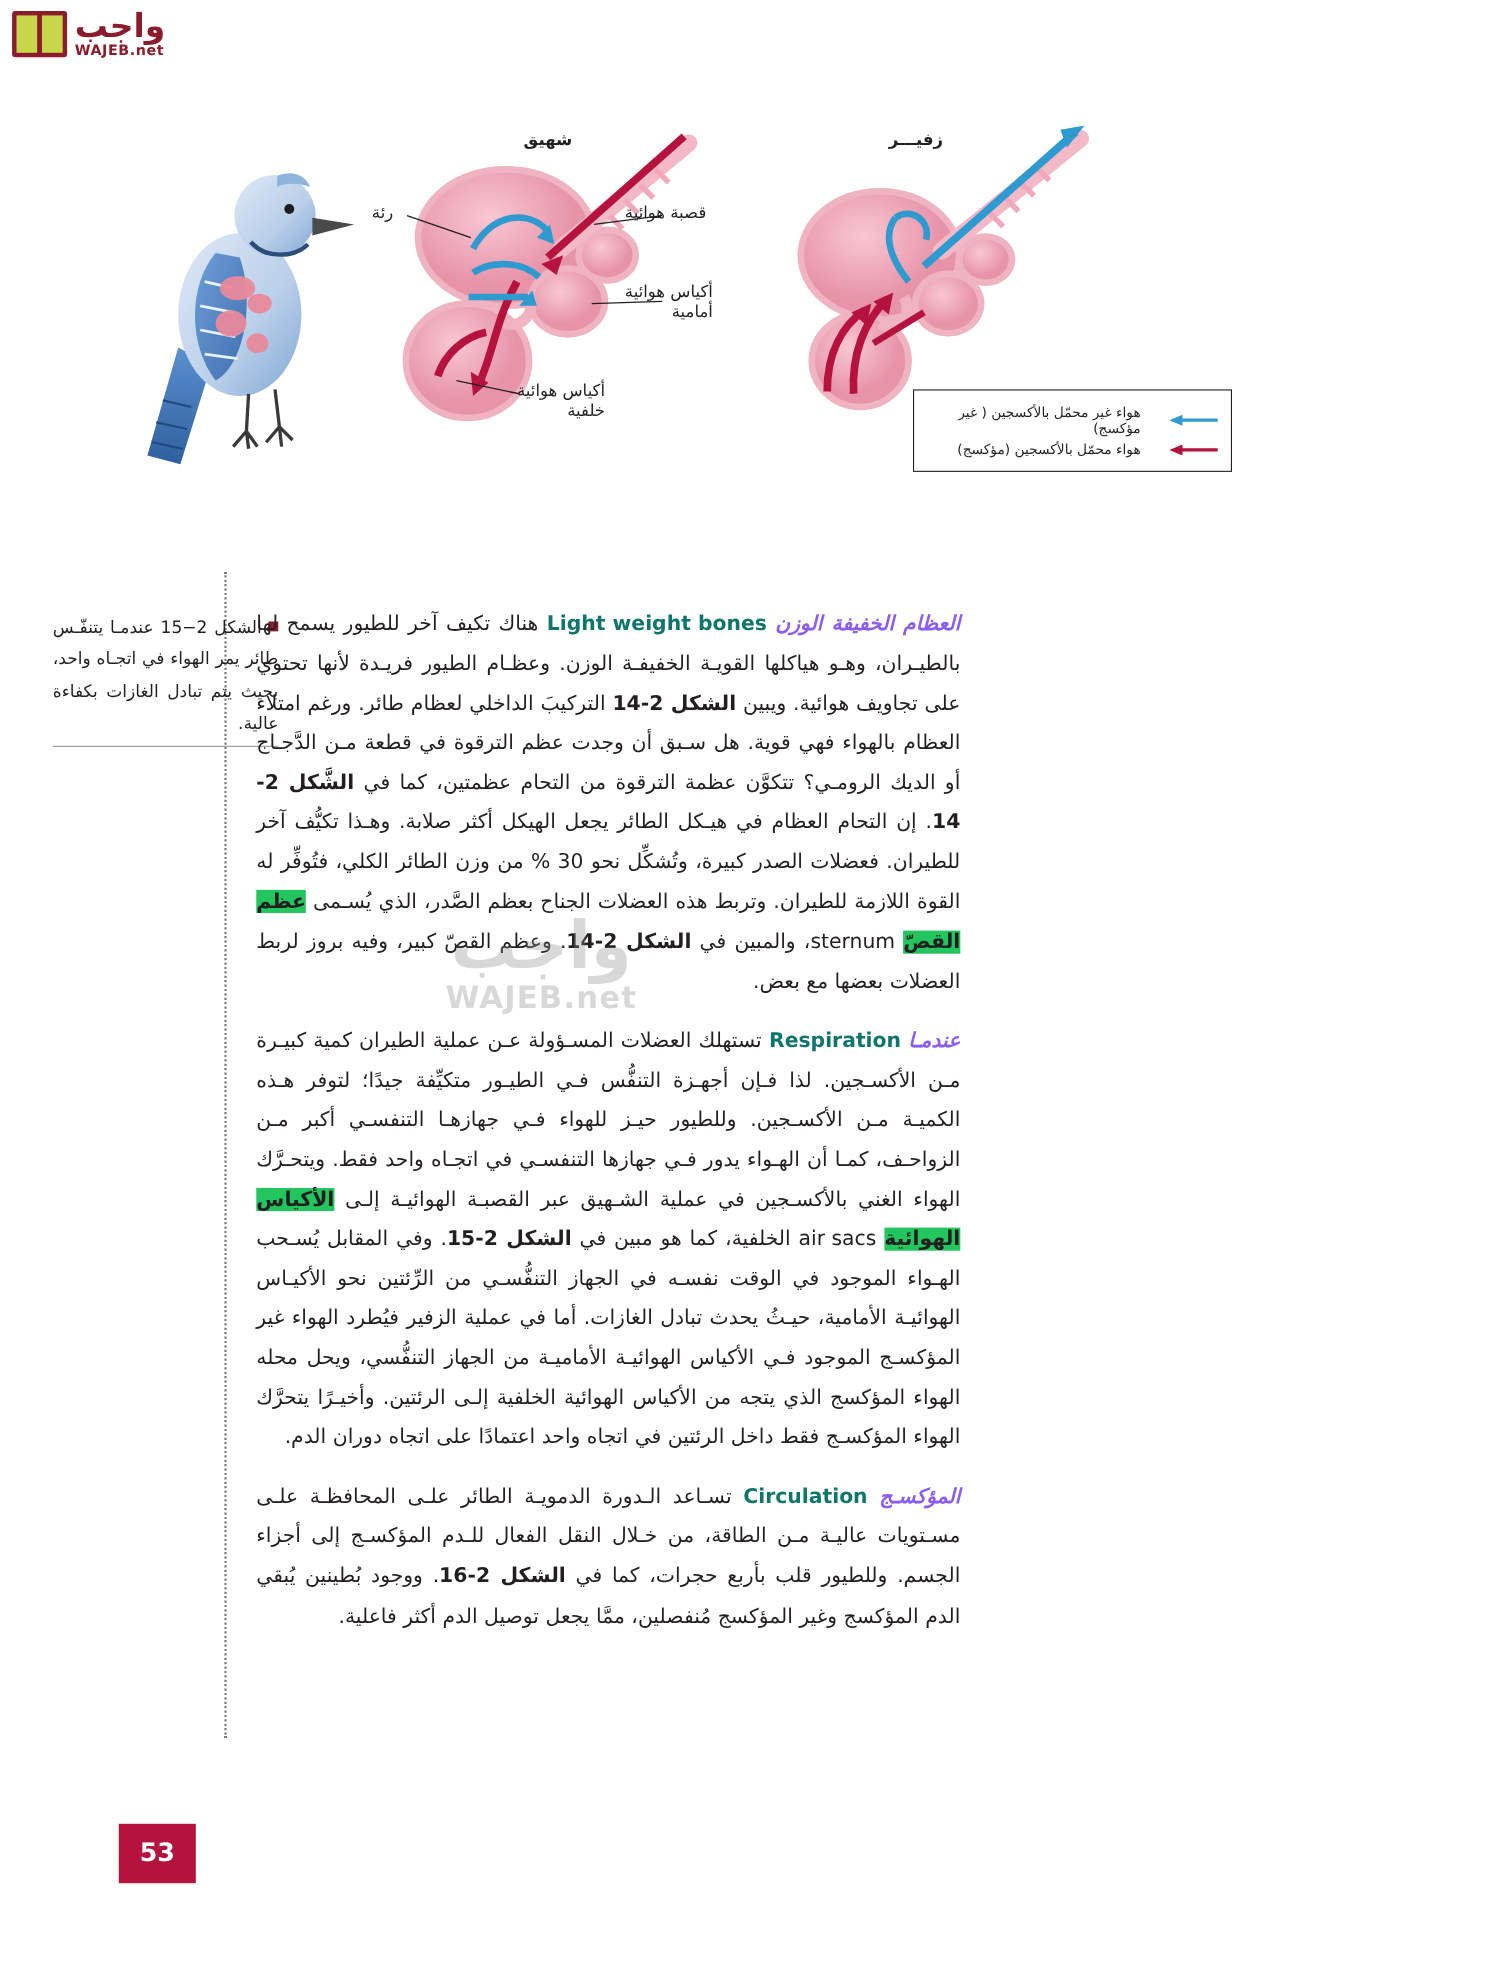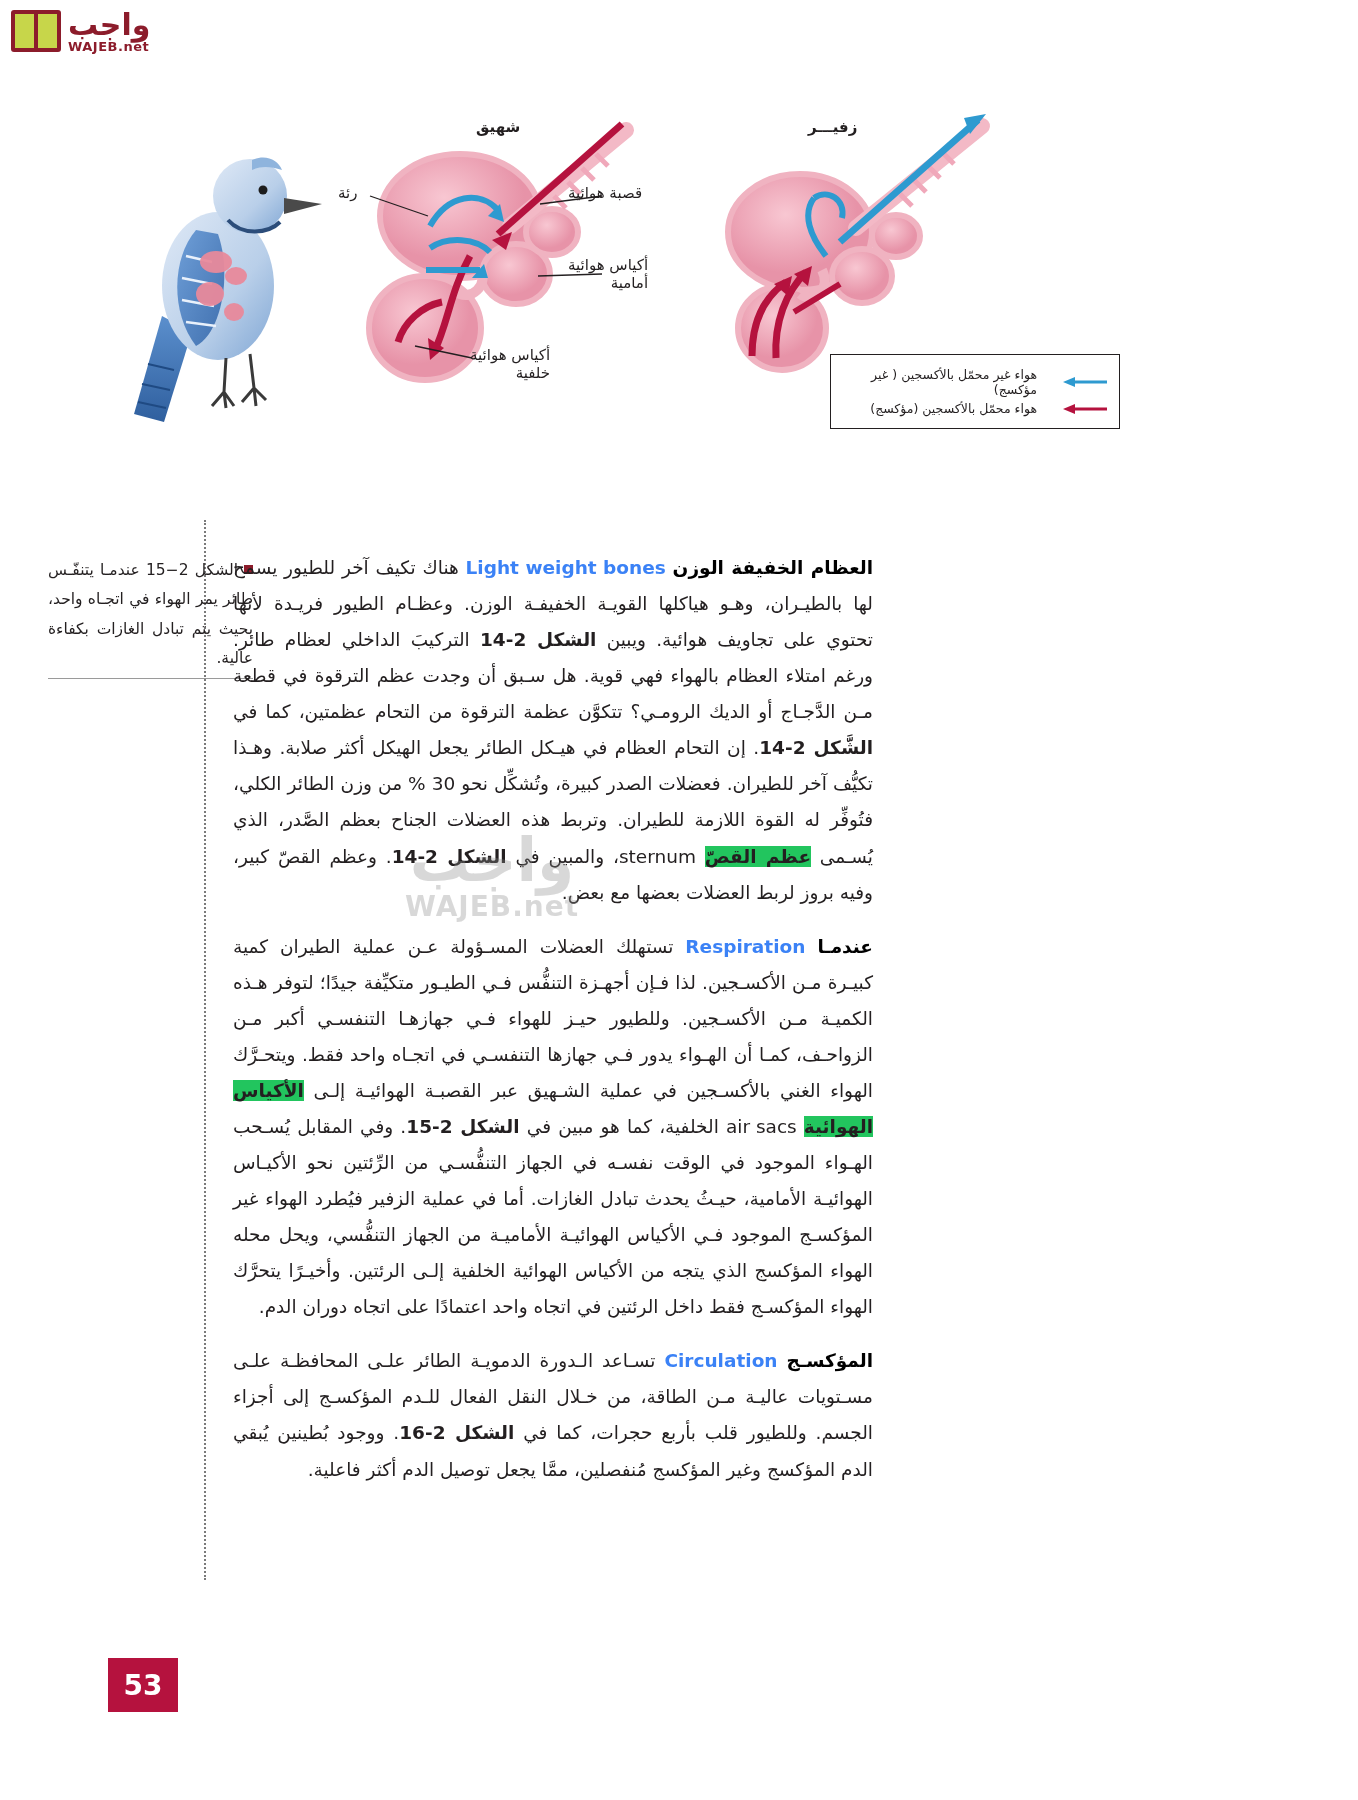--- a/index.html
+++ b/index.html
@@ -102,25 +102,26 @@
     right: 485px;
     top: 0;
     width: 640px;
     text-align: justify;
     font-size: 18.5px;
     line-height: 1.95;
   }
   .col-text p { margin: 0 0 18px 0; }
 
   .term-head {
-    color: #000000;
-    font-weight: bold;
+    color: #8b5cf6;
+    font-weight: bold;
+    font-style: italic;
   }
   .term-en {
-    color: #3b82f6;
+    color: #0f766e;
     font-weight: bold;
     direction: ltr;
     unicode-bidi: embed;
   }
   .bold { font-weight: bold; }
   .hl {
     background: #22c55e;
     font-weight: bold;
   }
   .ltr { direction: ltr; unicode-bidi: embed; display: inline-block; }
@@ -188,21 +189,21 @@
     position: absolute;
     left: 108px;
     bottom: 88px;
     width: 70px;
     height: 54px;
     background: #b5123e;
     color: #ffffff;
     display: flex;
     align-items: center;
     justify-content: center;
-    font-size: 28px;
+    font-size: 23px;
     font-weight: bold;
   }
 </style>
 </head>
 <body>
 
 <div class="wm-top">
   <div class="wm-text">
     <span class="wm-ar">واجب</span>
     <span class="wm-en">WAJEB.net</span>

